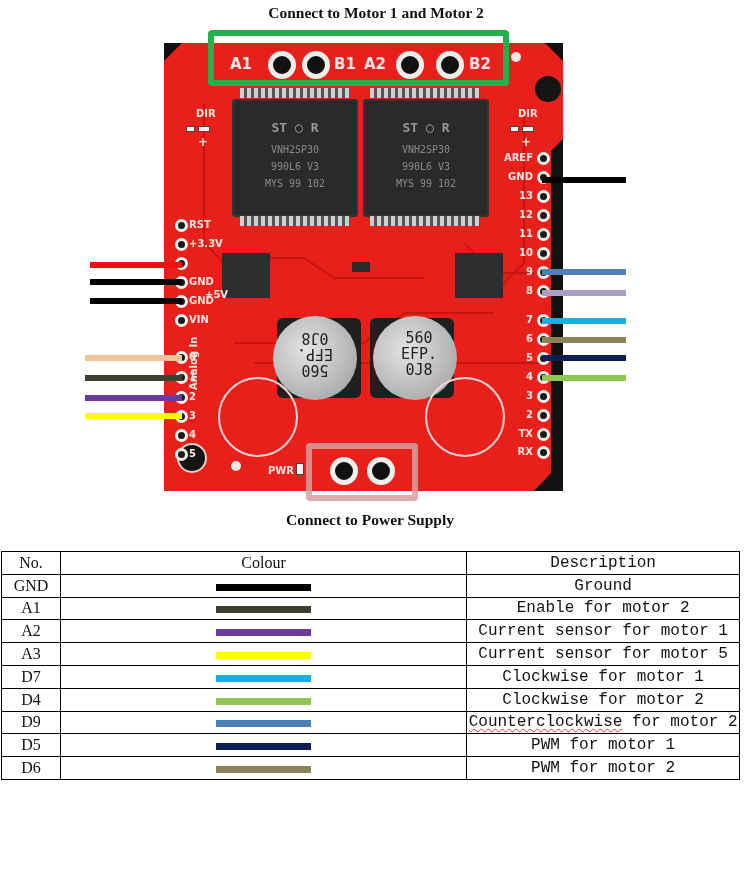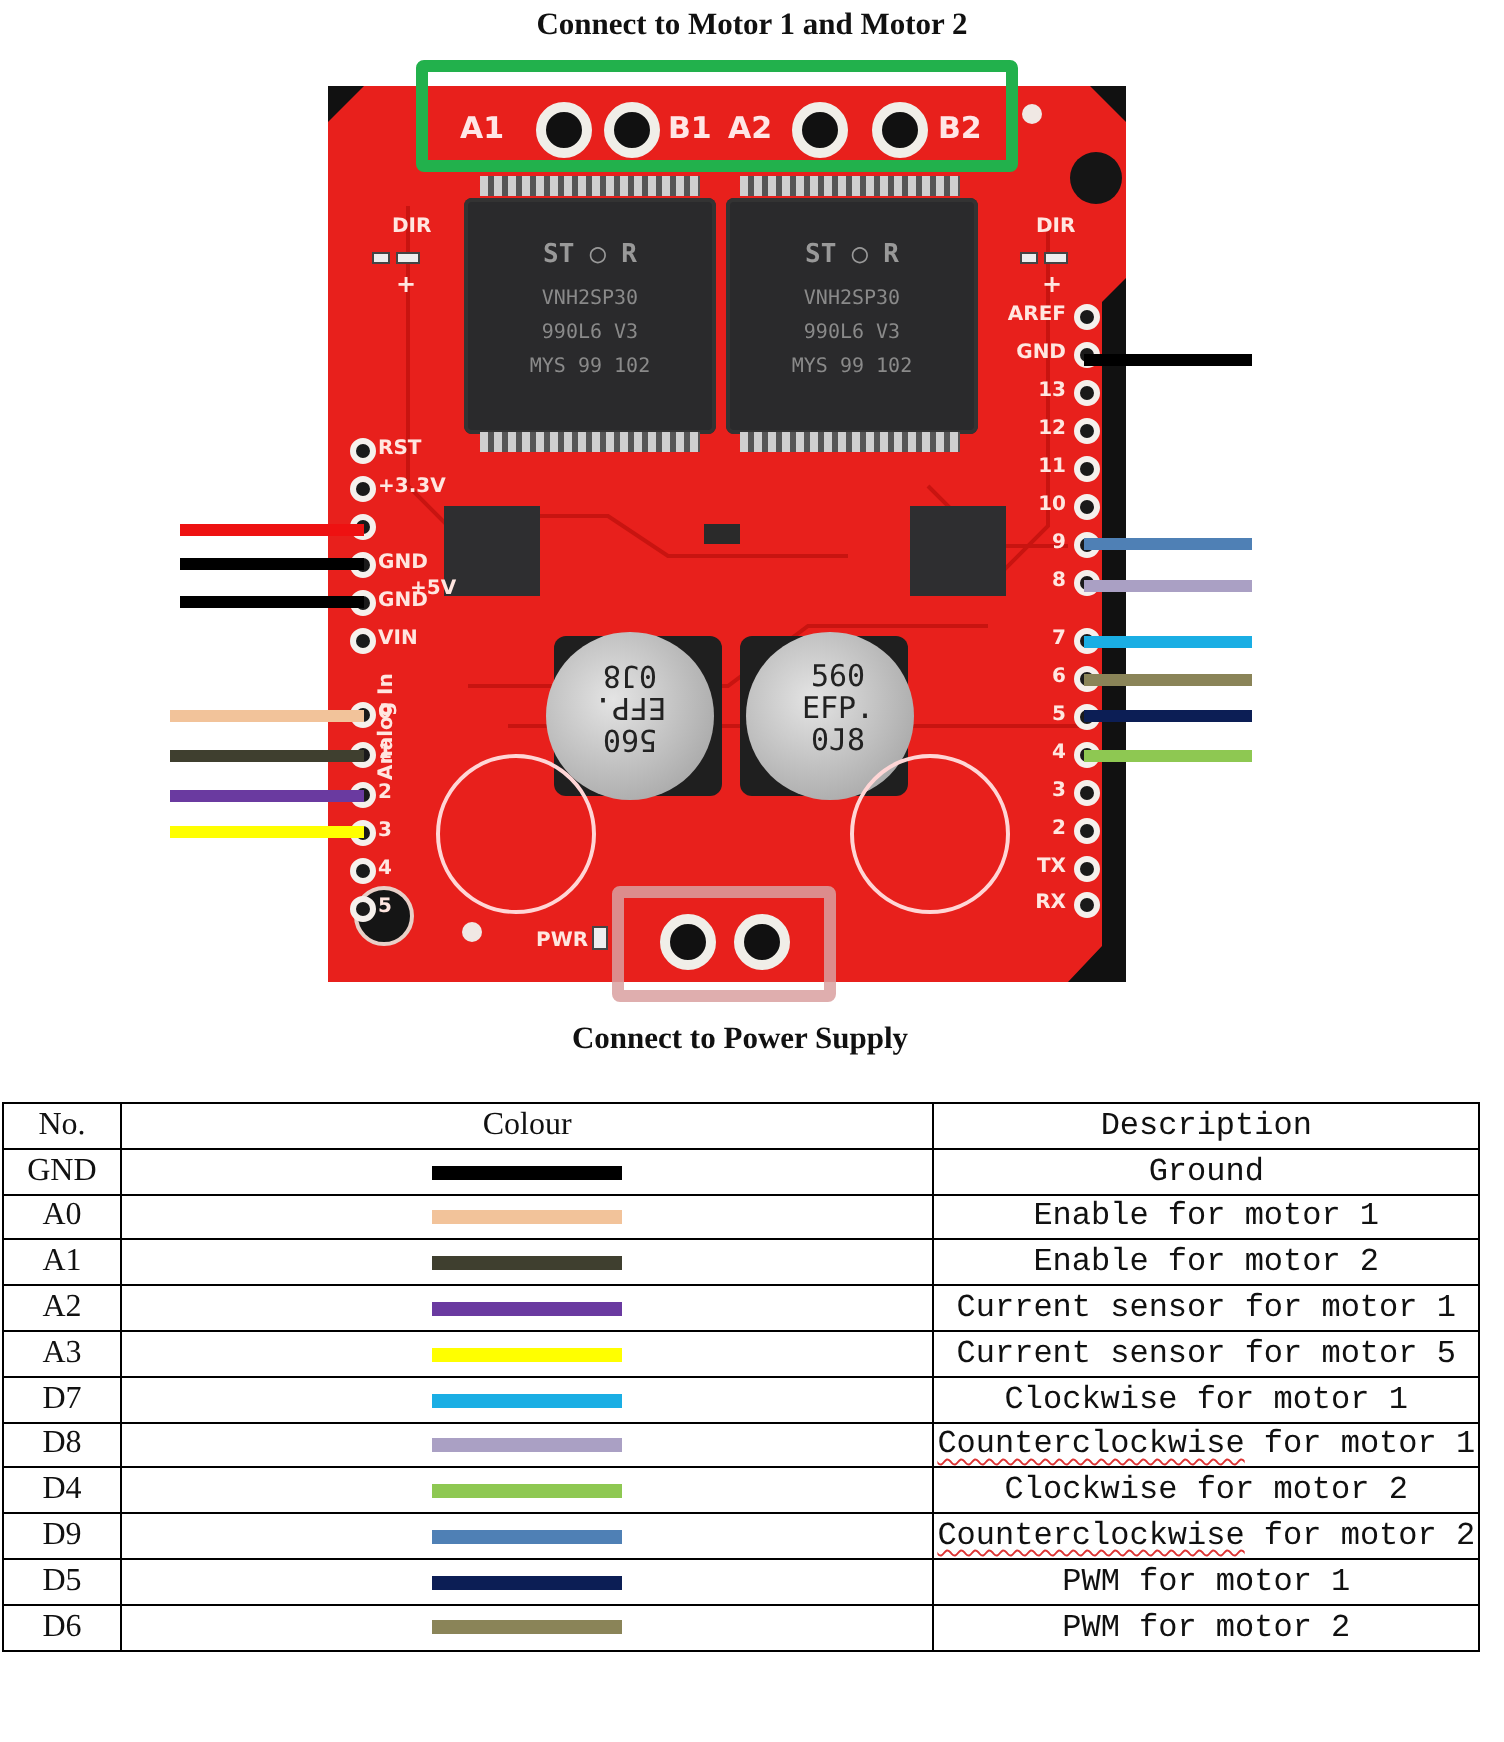--- a/index.html
+++ b/index.html
@@ -221,50 +221,40 @@
       <th class="c-desc">Description</th>
     </tr>
   </thead>
   <tbody id="legend-body">
       <tr>
         <td class="c-no">GND</td>
         <td class="c-col"><span class="swatch" style="background: rgb(0, 0, 0);"></span></td>
         <td class="c-desc">Ground</td>
       </tr>
       <tr>
-        <td class="c-no">A0</td>
-        <td class="c-col"><span class="swatch" style="background: rgb(242, 195, 154);"></span></td>
-        <td class="c-desc">Enable for motor 1</td>
-      </tr>
-      <tr>
         <td class="c-no">A1</td>
         <td class="c-col"><span class="swatch" style="background: rgb(63, 63, 47);"></span></td>
         <td class="c-desc">Enable for motor 2</td>
       </tr>
       <tr>
         <td class="c-no">A2</td>
         <td class="c-col"><span class="swatch" style="background: rgb(106, 58, 160);"></span></td>
         <td class="c-desc">Current sensor for motor 1</td>
       </tr>
       <tr>
         <td class="c-no">A3</td>
         <td class="c-col"><span class="swatch" style="background: rgb(255, 255, 0);"></span></td>
         <td class="c-desc">Current sensor for motor 5</td>
       </tr>
       <tr>
         <td class="c-no">D7</td>
         <td class="c-col"><span class="swatch" style="background: rgb(26, 174, 228);"></span></td>
         <td class="c-desc">Clockwise for motor 1</td>
       </tr>
       <tr>
-        <td class="c-no">D8</td>
-        <td class="c-col"><span class="swatch" style="background: rgb(170, 160, 196);"></span></td>
-        <td class="c-desc"><span class="squiggle">Counterclockwise</span><span style="white-space: pre;"> for motor 1</span></td>
-      </tr>
-      <tr>
         <td class="c-no">D4</td>
         <td class="c-col"><span class="swatch" style="background: rgb(142, 200, 82);"></span></td>
         <td class="c-desc">Clockwise for motor 2</td>
       </tr>
       <tr>
         <td class="c-no">D9</td>
         <td class="c-col"><span class="swatch" style="background: rgb(79, 128, 181);"></span></td>
         <td class="c-desc"><span class="squiggle">Counterclockwise</span><span style="white-space: pre;"> for motor 2</span></td>
       </tr>
       <tr>

